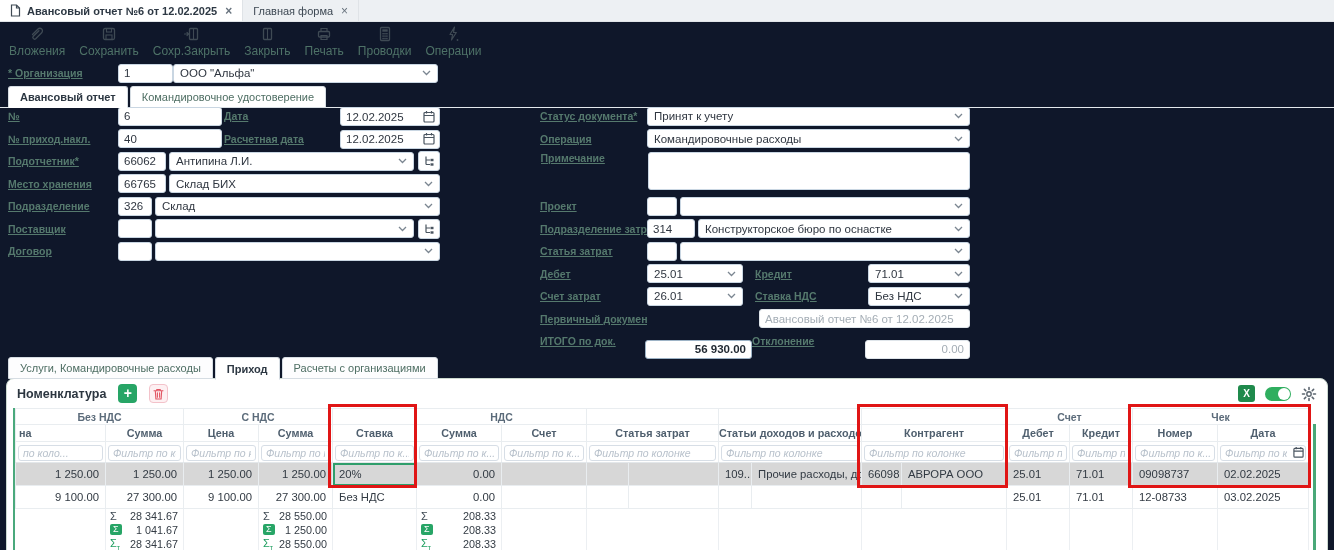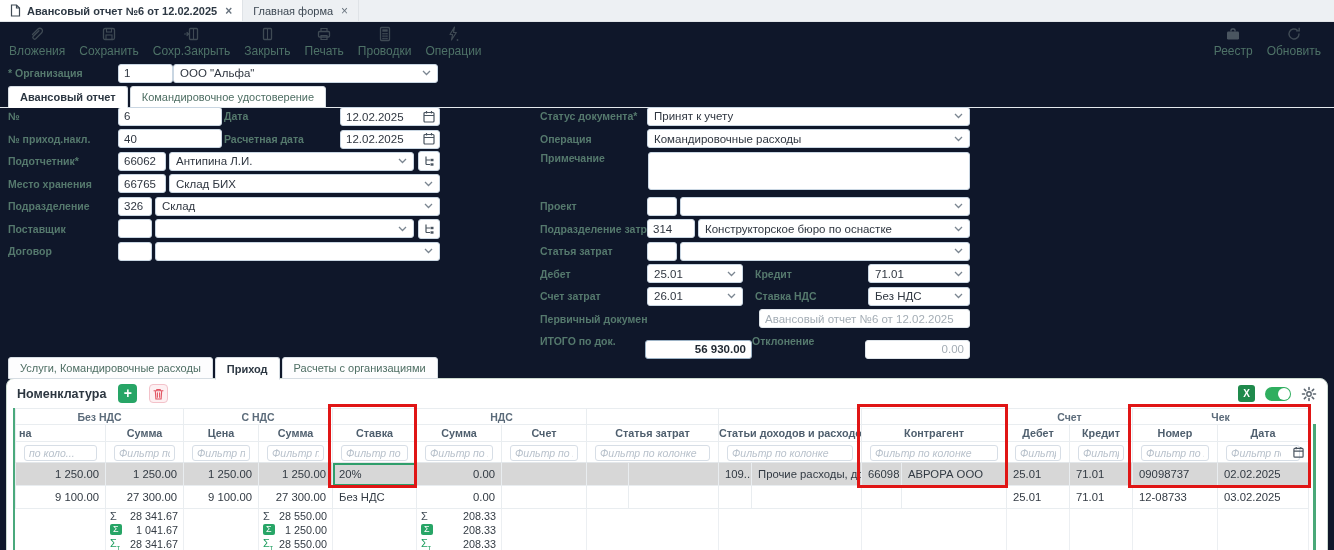--- a/index.html
+++ b/index.html
@@ -17,21 +17,21 @@
 
   
   .toolbar { position:absolute; left:2px; top:22px; height:42px; display:flex; align-items:flex-start; }
   .tbtn { display:flex; flex-direction:column; align-items:center; gap:2px; padding:4px 7px; min-width:52px; cursor:default; }
   .tbtn .tlb { font-size:12px; color:#4e7267; white-space:nowrap; }
   .tb-right { position:absolute; right:6px; top:22px; display:flex; }
   svg.ic { display:block; }
 
   
   .org-row { position:absolute; left:8px; top:63px; width:432px; display:flex; align-items:center; height:20px; }
-  .flb { font-size:10.5px; color:#55796d; font-weight:600; white-space:nowrap; overflow:hidden; }
+  .flb { font-size:10.5px; color:#55796d; font-weight:600; white-space:nowrap; overflow:hidden;text-decoration:underline; }
   .org-row .flb { width:110px; }
   .inp { height:19px; border:1px solid #c9d6e2; border-radius:3px; font-family:inherit; font-size:11.5px;
          color:#2f3640; padding:0 5px; outline:none; background:#fff; }
   .combo { height:19px; border:1px solid #c9d6e2; border-radius:3px; background:#fff; display:flex;
            align-items:center; padding:0 6px; font-size:11.5px; color:#2f3640; position:relative; }
   .combo .cval { flex:1; white-space:nowrap; overflow:hidden; }
   .combo svg { flex:none; }
 
   
   .mtabs { position:absolute; left:0; right:0; top:86px; height:22px; display:flex; gap:2px;
@@ -86,21 +86,21 @@
   .xlbtn { width:17px; height:17px; background:#1f8a4c; border:none; border-radius:3px; color:#fff;
            font-size:10px; font-weight:bold; }
   .toggle { width:26px; height:14px; border-radius:7px; background:#2fae5f; position:relative; }
   .toggle .knob { position:absolute; right:1px; top:1px; width:12px; height:12px; border-radius:50%; background:#fff; }
 
   .gridwrap { margin-left:6px; border-left:2px solid #4aa97c; width:1296px; }
   table.grid { border-collapse:collapse; table-layout:fixed; width:1293px; }
   table.grid th, table.grid td { border:1px solid #e9edf0; overflow:hidden; white-space:nowrap; }
   tr.tg th { height:16px; font-size:10.5px; font-weight:600; color:#5b6b7a; background:#fff; }
   tr.tc th { height:17px; font-size:10.8px; font-weight:600; color:#4f5f6e; background:#fff; }
-  tr.tf td { height:21px; padding:1px 8px; border-bottom:1px solid #e3e7ea; }
+  tr.tf td { height:21px; padding:1px 2px; border-bottom:1px solid #e3e7ea; }
   tr.tf input { width:100%; height:16px; border:1px solid #d7dee6; border-radius:3px; font-family:inherit;
                 font-size:10.5px; font-style:italic; padding:0 4px; color:#444; outline:none; }
   tr.tf input::placeholder { color:#b9c2cc; font-style:italic; }
   .fcell { position:relative; }
   .fcell .cal2 { position:absolute; right:4px; top:4px; }
   tr.dr td { height:23px; font-size:11.3px; padding:0 6px; color:#323a43; }
   tr.dr.sel td { background:#d7d7d7; }
   td.n { text-align:right; }
   td.dim { color:#a6adb4; }
   td.focus { outline:2px solid #2f9e6b; outline-offset:-2px; }
@@ -193,36 +193,20 @@
           </g>
         </svg>
       <span class="tlb">Проводки</span>
     </div>
     <div class="tbtn">
       <svg class="ic" width="12" height="16" viewBox="0 0 12 16">
           <path d="M7.5 1L3 8.5h2.6L4.5 14l4.8-7.5H6.5z" fill="none" stroke="#3f4a54" stroke-width="1.2" stroke-linejoin="round"></path>
           <circle cx="10.5" cy="14" r="0.9" fill="#3f4a54"></circle>
         </svg>
       <span class="tlb">Операции</span>
-    </div>
-  </div>
-  <div class="tb-right">
-    <div class="tbtn">
-      <svg class="ic" width="16" height="16" viewBox="0 0 16 16">
-          <rect x="2" y="5.5" width="12" height="8" rx="1.2" fill="#4a5560"></rect>
-          <path d="M6 5.5V4.3A1.3 1.3 0 0 1 7.3 3h1.4A1.3 1.3 0 0 1 10 4.3v1.2" fill="none" stroke="#4a5560" stroke-width="1.4"></path>
-        </svg>
-      <span class="tlb">Реестр</span>
-    </div>
-    <div class="tbtn">
-      <svg class="ic" width="16" height="16" viewBox="0 0 16 16">
-          <path d="M13 8a5 5 0 1 1-1.7-3.8" fill="none" stroke="#3f4a54" stroke-width="1.4" stroke-linecap="round"></path>
-          <path d="M13.2 1.8v3.1h-3.1" fill="none" stroke="#3f4a54" stroke-width="1.4"></path>
-        </svg>
-      <span class="tlb">Обновить</span>
     </div>
   </div>
 
   <div class="org-row">
     <span class="flb">* Организация</span>
     <input class="inp" style="width: 55px; margin-right: 0px;" value="1">
     <div class="combo" style="width:265px;">
       <span class="cval">ООО "Альфа"</span>
       <svg width="9" height="6" viewBox="0 0 9 6">
           <path d="M1 1l3.5 3.5L8 1" fill="none" stroke="#7b8691" stroke-width="1.3"></path>

